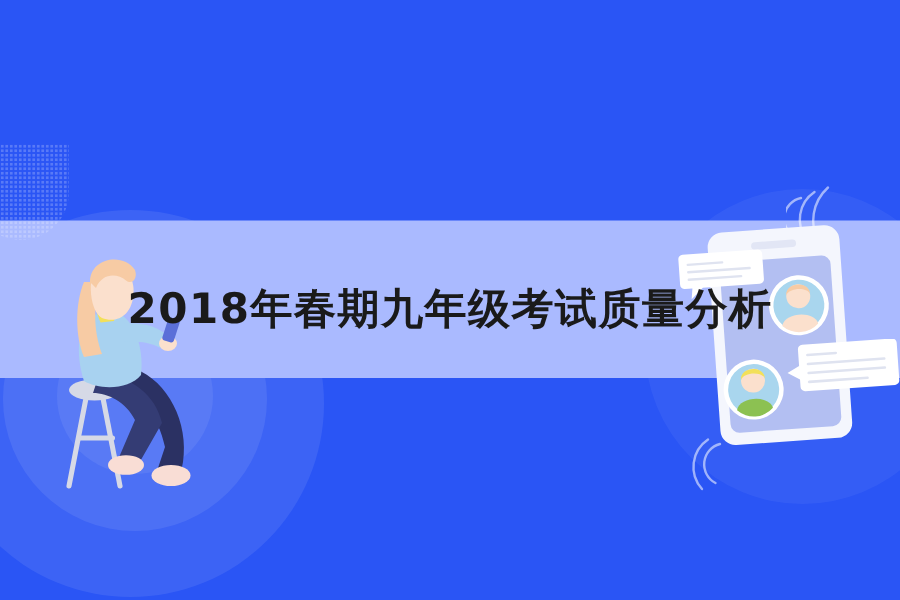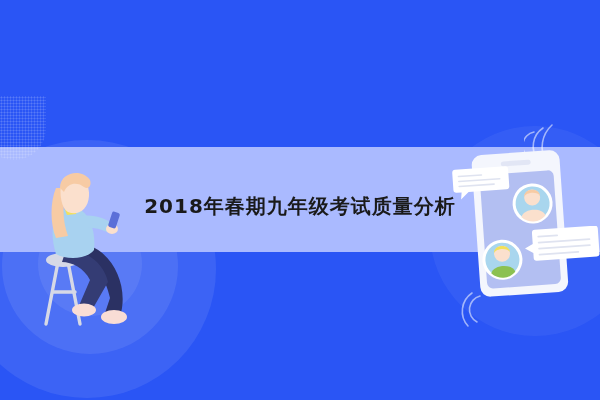--- a/index.html
+++ b/index.html
@@ -75,21 +75,21 @@
     height: 210px;
     background: rgba(255,255,255,0.05);
   }
   
   .title {
     position: absolute;
     left: 0;
     top: 186px;
     width: 600px;
     text-align: center;
-    font-size: 20px;
+    font-size: 28px;
     font-weight: bold;
     color: #1a1a1a;
     letter-spacing: 1px;
     line-height: 40px;
     white-space: nowrap;
     font-family: "DejaVu Sans", "Liberation Sans", sans-serif;
   }
   .art { position: absolute; }
 </style>
 </head>

